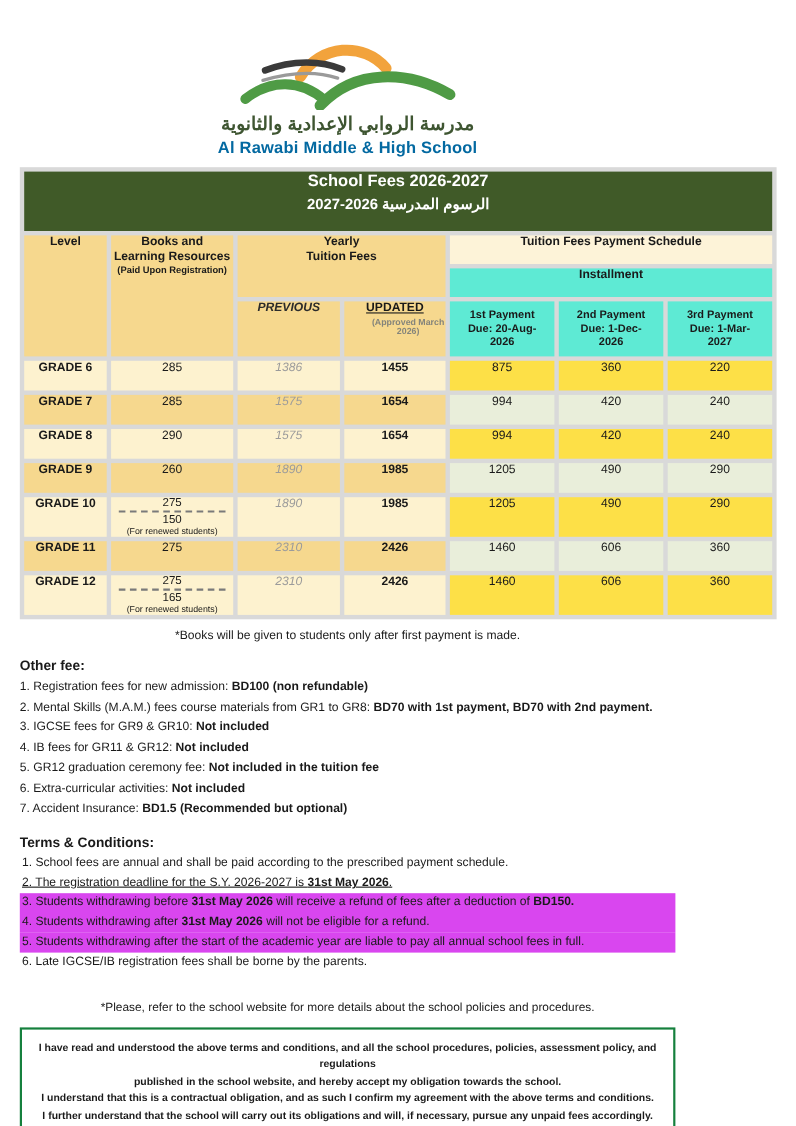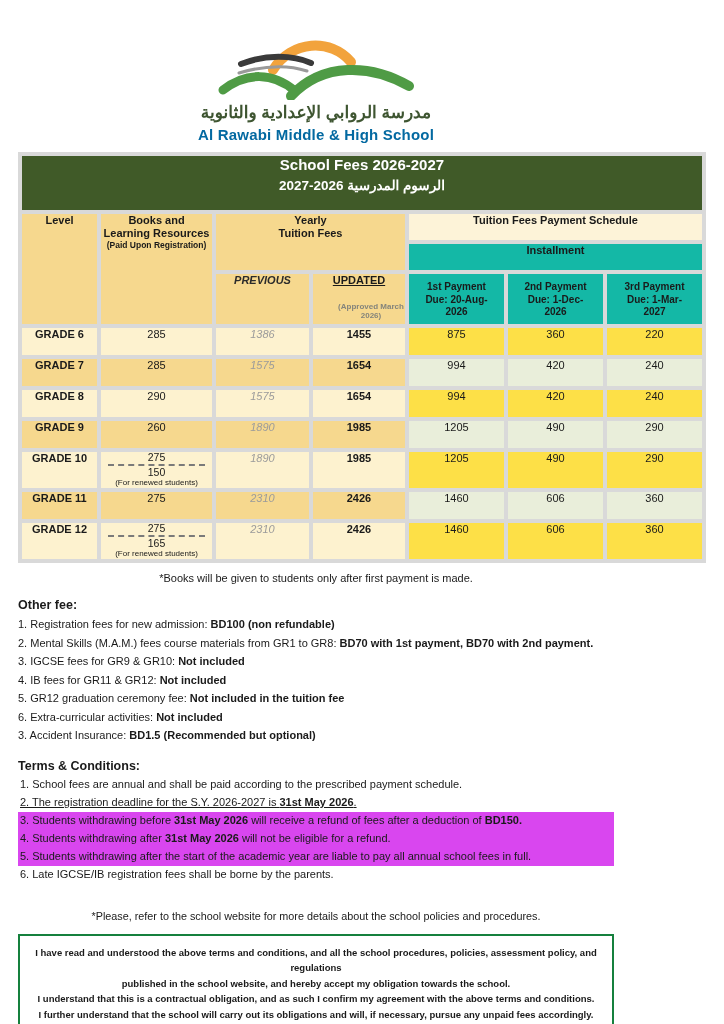--- a/index.html
+++ b/index.html
@@ -39,30 +39,30 @@
   .c-level  { grid-column: 1; grid-row: 2 / 5; }
   .c-books  { grid-column: 2; grid-row: 2 / 5; }
   .c-yearly { grid-column: 3 / 5; grid-row: 2 / 4; }
   .c-prev   { grid-column: 3; grid-row: 4; font-weight: bold; font-style: italic; color: #2b2b2b; }
   .c-upd    { grid-column: 4; grid-row: 4; }
   .c-sched  { grid-column: 5 / 8; grid-row: 2; font-weight: bold; }
   .c-inst   { grid-column: 5 / 8; grid-row: 3; font-weight: bold; }
   .c-p1 { grid-column: 5; grid-row: 4; } .c-p2 { grid-column: 6; grid-row: 4; } .c-p3 { grid-column: 7; grid-row: 4; }
   .tan       { background: #f6d88e; }
   .hdr-cream { background: #fdf3d8; }
-  .hdr-green { background: #14b8a6; }
+  .hdr-green { background: #5eead4; }
   .tan-light { background: #fdf2cf; }
   .tan-dark  { background: #f6d88e; }
   .mint      { background: #fde047; }
   .sage      { background: #e9eeda; }
   .hdr { font-weight: bold; }
   .b1 { font-size: 11px; font-weight: bold; }
   .b2 { font-size: 8.5px; font-weight: bold; margin-top: 2px; }
   .upd-t { font-weight: bold; text-decoration: underline; }
-  .upd-n { font-size: 8px; font-weight: bold; color: #84847b; margin-top: 15px; padding-left: 24px; }
+  .upd-n { font-size: 8px; font-weight: bold; color: #84847b; margin-top: 1px; padding-left: 24px; }
   .pay-hdr { justify-content: space-between; padding: 7px 12px; font-weight: bold; font-size: 10px; }
   .grade { font-weight: bold; }
   .prev-val { font-style: italic; color: #9b9b9b; }
   .upd-val { font-weight: bold; }
   .split { width: 100%; display: flex; flex-direction: column; align-items: center; line-height: 1.05; }
   .split-top, .split-mid { font-size: 10.5px; }
   .dash-line { width: 88%; height: 0; border-top: 2px dashed #7a7a7a; margin: 1px 0; }
   .split-note { font-size: 8px; margin-top: 1px; }
 
   
@@ -208,21 +208,21 @@
   <div class="footnote">*Books will be given to students only after first payment is made.</div>
 
   <div class="sec-heading">Other fee:</div>
   <div class="fee-list">
       <div class="fee-item"><span>1. Registration fees for new admission: </span><b>BD100 (non refundable)</b></div>
       <div class="fee-item"><span>2. Mental Skills (M.A.M.) fees course materials from GR1 to GR8: </span><b>BD70 with 1st payment, BD70 with 2nd payment.</b></div>
       <div class="fee-item"><span>3. IGCSE fees for GR9 &amp; GR10: </span><b>Not included</b></div>
       <div class="fee-item"><span>4. IB fees for GR11 &amp; GR12: </span><b>Not included</b></div>
       <div class="fee-item"><span>5. GR12 graduation ceremony fee: </span><b>Not included in the tuition fee</b></div>
       <div class="fee-item"><span>6. Extra-curricular activities: </span><b>Not included</b></div>
-      <div class="fee-item"><span>3. Accident Insurance: </span><b>BD1.5 (Recommended but optional)</b></div>
+      <div class="fee-item"><span>7. Accident Insurance: </span><b>BD1.5 (Recommended but optional)</b></div>
     </div>
 
   <div class="sec-heading">Terms &amp; Conditions:</div>
   <div class="terms-list">
       <div class="term-item"><span>1. School fees are annual and shall be paid according to the prescribed payment schedule.</span></div>
       <div class="term-item ul"><span>2. The registration deadline for the S.Y. 2026-2027 is </span><b>31st May 2026</b><span>.  </span></div>
       <div class="term-item hl"><span>3. Students withdrawing before </span><b>31st May 2026</b><span> will receive a refund of fees after a deduction of </span><b>BD150.</b></div>
       <div class="term-item hl"><span>4. Students withdrawing after </span><b>31st May 2026</b><span> will not be eligible for a refund.</span></div>
       <div class="term-item hl"><span>5. Students withdrawing after the start of the academic year are liable to pay all annual school fees in full.</span></div>
       <div class="term-item"><span>6. Late IGCSE/IB registration fees shall be borne by the parents.</span></div>

